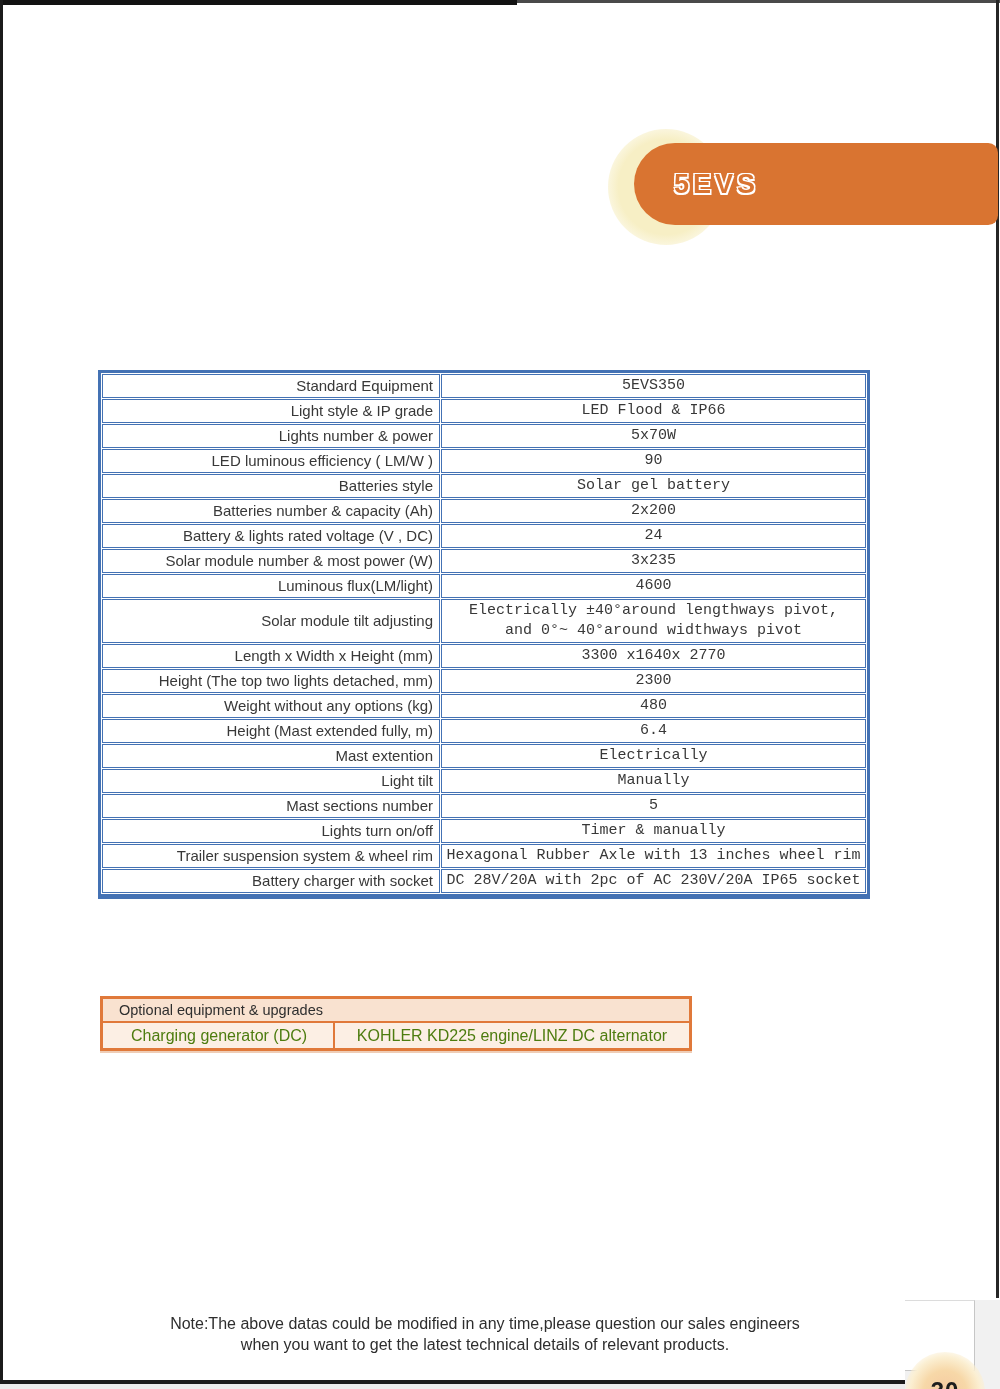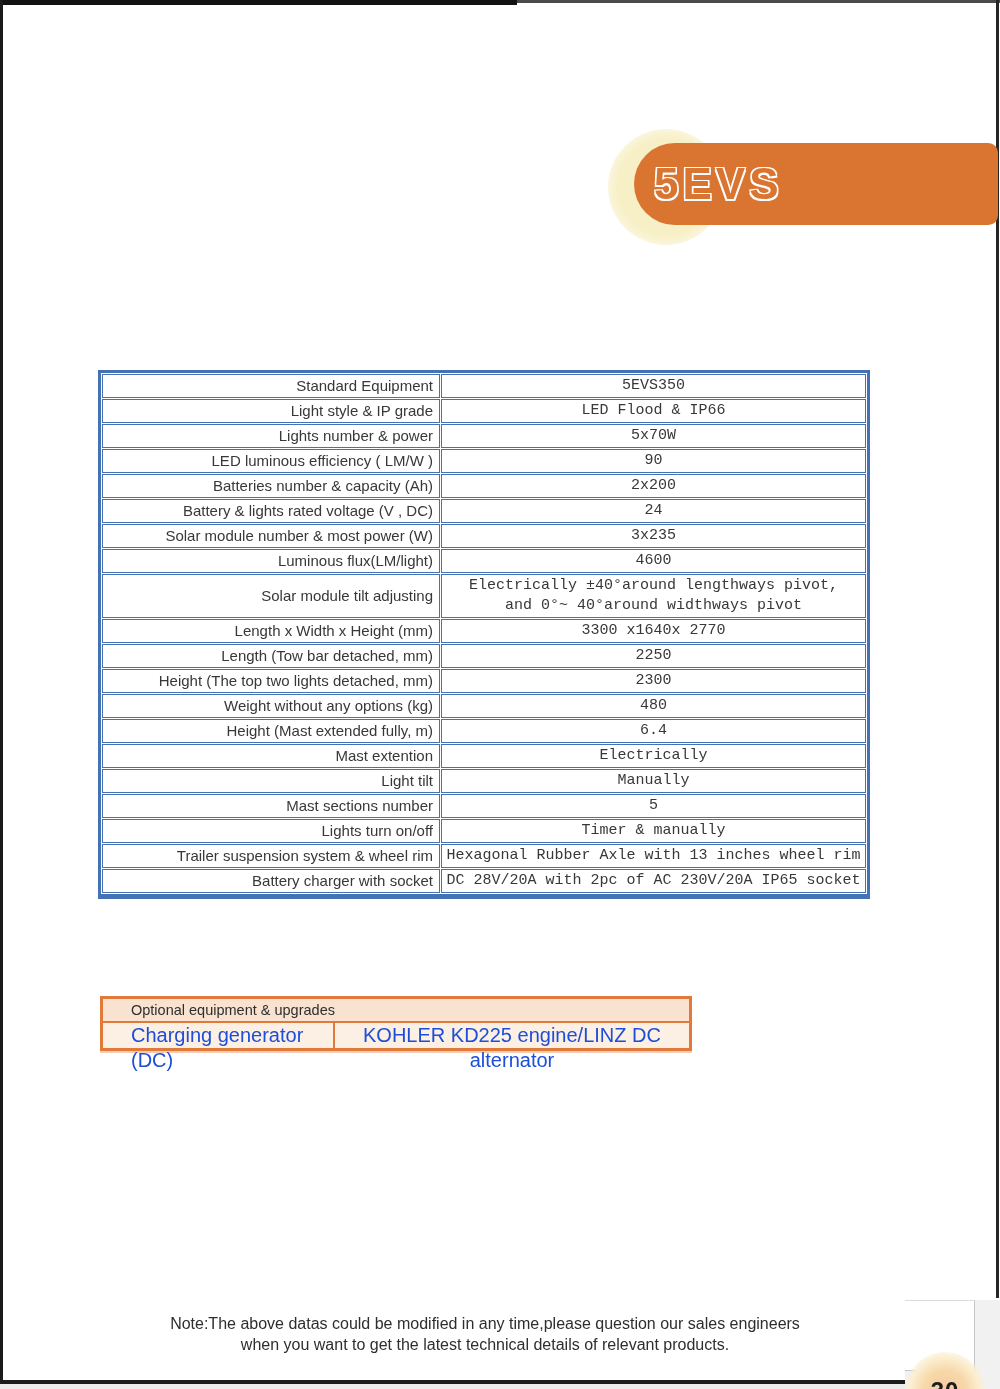--- a/index.html
+++ b/index.html
@@ -28,38 +28,38 @@
   
   .page-corner{position:absolute;left:905px;top:1300px;width:95px;height:89px;background:#f1f1f1;}
   .corner-sheet{position:absolute;left:0;top:0;width:70px;height:71px;background:#ffffff;
     border-top:1px solid #dcdcdc;border-right:1px solid #c6c6c6;border-bottom:1px solid #c6c6c6;}
 
   
   .banner-glow{position:absolute;left:608px;top:129px;width:116px;height:116px;border-radius:50%;
     background:radial-gradient(circle, var(--glow) 0%, var(--glow) 58%, rgba(247,239,197,0) 88%);z-index:1;}
   .banner-bar{position:absolute;left:634px;top:143px;width:364px;height:82px;background:var(--orange);
     border-radius:42px 10px 10px 42px;z-index:2;display:flex;align-items:center;}
-  .banner-title{margin-left:20px;font-size:44px;font-weight:800;letter-spacing:4px;color:var(--orange);
+  .banner-title{margin-left:40px;font-size:27px;font-weight:800;letter-spacing:4px;color:var(--orange);
     -webkit-text-stroke:1.8px #ffffff;paint-order:stroke fill;
     text-shadow:-1.5px -1.5px 0 #fff,1.5px -1.5px 0 #fff,-1.5px 1.5px 0 #fff,1.5px 1.5px 0 #fff;}
 
   
   .spec-table{position:absolute;left:98px;top:370px;width:772px;border-collapse:separate;border-spacing:1.5px;
     border:3px solid var(--blue);border-bottom-width:5px;background:#ffffff;}
   .spec-table td{border:1.5px solid var(--blue);font-size:15px;color:var(--ink);height:20px;line-height:20px;
     vertical-align:middle;background:#fff;}
   .spec-table td.label{width:338px;padding:1px 6px 1px 13px;text-align:right;}
   .spec-table td.value{text-align:center;padding:1px 4px;white-space:pre-line;font-family:Liberation Mono, monospace;}
 
   
   .opt-table{position:absolute;left:100px;top:996px;width:592px;border:3px solid var(--orange-light);
     background:var(--peach);box-shadow:0 2px 0 rgba(208,111,47,0.35);}
-  .opt-header{height:22px;line-height:22px;padding-left:28px;font-size:14.5px;color:#2e2e2e;}
+  .opt-header{height:22px;line-height:22px;padding-left:16px;font-size:14.5px;color:#2e2e2e;}
   .opt-row{display:grid;grid-template-columns:230px 1fr;gap:2px;background:var(--orange-light);border-top:2px solid var(--orange-light);}
-  .opt-cell{background:var(--peach-cell);font-size:20px;color:#1d4ed8;height:25px;line-height:25px;}
+  .opt-cell{background:var(--peach-cell);font-size:16px;color:#4d7c0f;height:25px;line-height:25px;}
   .opt-cell.label{padding-left:28px;}
   .opt-cell.value{text-align:center;}
 
   
   .note{position:absolute;left:165px;top:1313px;width:640px;text-align:center;font-size:16px;
     line-height:21px;color:#2e2e2e;}
   .page-badge{position:absolute;left:905px;top:1352px;width:80px;height:80px;border-radius:50%;z-index:3;
     background:radial-gradient(circle, #F5C9A0 0%, #F7D8A8 38%, #FBEFD2 62%, rgba(251,239,210,0) 80%);
     display:flex;align-items:center;justify-content:center;}
   .page-badge span{font-size:24px;font-weight:800;letter-spacing:1px;color:#1e1e1e;transform:scaleY(1.05);}
@@ -102,20 +102,24 @@
           <td class="label">Lights number &amp; power</td>
           <td class="value">5x70W</td>
         </tr>
 
         <tr class="spec-row">
           <td class="label">LED luminous efficiency ( LM/W )</td>
           <td class="value">90</td>
         </tr>
 
 
+        <tr class="spec-row">
+          <td class="label">Batteries style</td>
+          <td class="value">Solar gel battery</td>
+        </tr>
 
         <tr class="spec-row">
           <td class="label">Batteries number &amp; capacity (Ah)</td>
           <td class="value">2x200</td>
         </tr>
 
         <tr class="spec-row">
           <td class="label">Battery &amp; lights rated voltage (V , DC)</td>
           <td class="value">24</td>
         </tr>
@@ -134,24 +138,20 @@
           <td class="label">Solar module tilt adjusting</td>
           <td class="value">Electrically ±40°around lengthways pivot,
 and 0°~ 40°around widthways pivot</td>
         </tr>
 
         <tr class="spec-row">
           <td class="label">Length x Width x Height (mm)</td>
           <td class="value">3300 x1640x 2770</td>
         </tr>
 
-        <tr class="spec-row">
-          <td class="label">Length (Tow bar detached, mm)</td>
-          <td class="value">2250</td>
-        </tr>
 
         <tr class="spec-row">
           <td class="label">Height (The top two lights detached, mm)</td>
           <td class="value">2300</td>
         </tr>
 
         <tr class="spec-row">
           <td class="label">Weight without any options (kg)</td>
           <td class="value">480</td>
         </tr>

